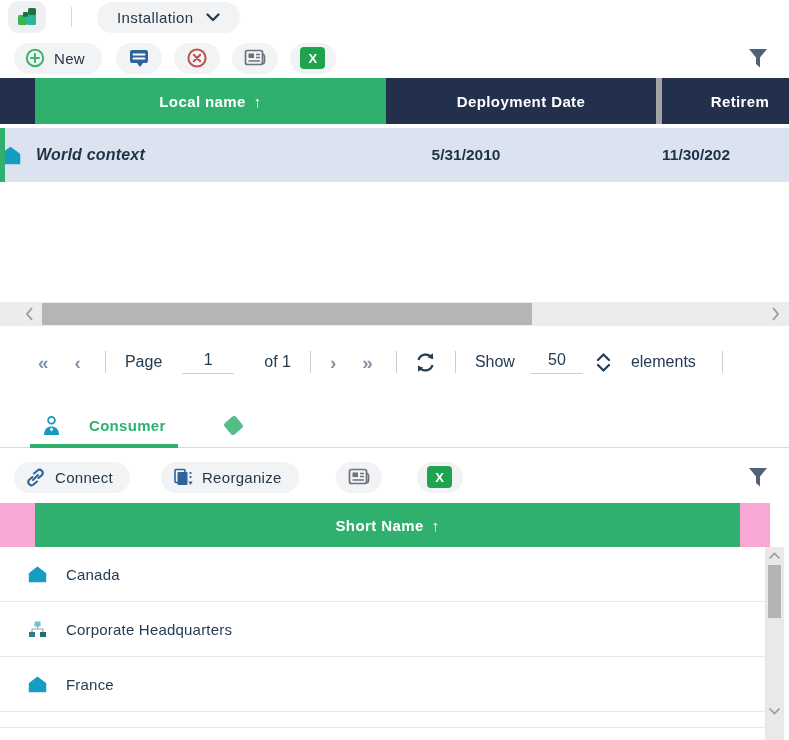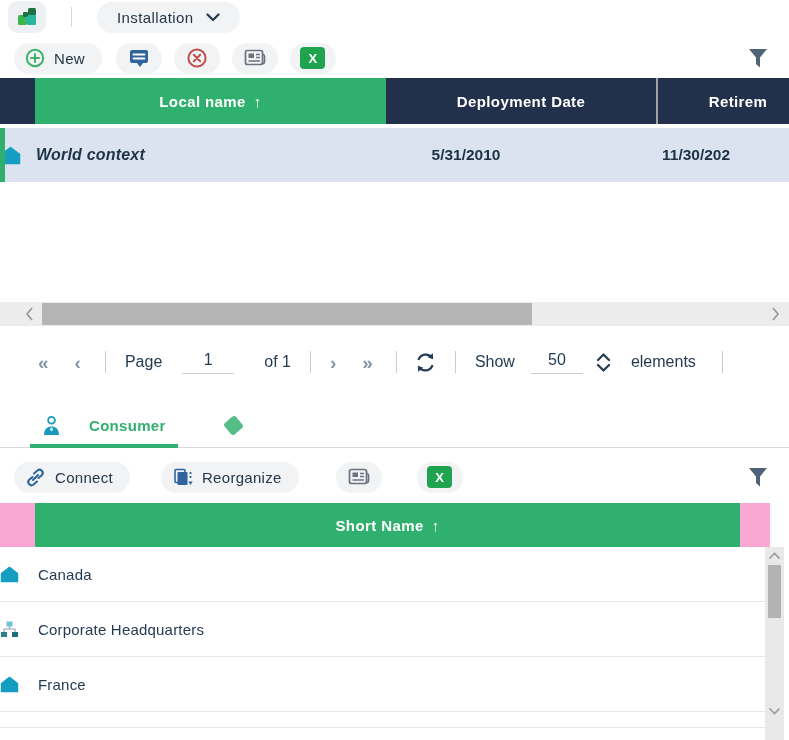--- a/index.html
+++ b/index.html
@@ -27,21 +27,21 @@
     font-weight:700; font-size:13px; display:flex; align-items:center; justify-content:center; }
   .filter-btn { margin-left:auto; width:34px; height:31px; display:flex; align-items:center; justify-content:center; background:transparent; }
   .mL14 { margin-left:14px; } .mL12 { margin-left:12px; } .mL8 { margin-left:8px;align-items:center; }
 
   
   .thead1 { position:absolute; top:78px; left:0; width:789px; height:46px; background:#22304c;
     display:grid; grid-template-columns:35px 351px 270px 1fr; }
   .th { display:flex; align-items:center; justify-content:center; gap:8px;
     color:#fff; font-weight:700; font-size:15px; letter-spacing:.4px; white-space:nowrap; }
   .th-green { background:#2fb06e; }
-  .th-last { border-left:2px solid #a3a3a3; overflow:hidden;padding-left:29px; }
+  .th-last { border-left:6px solid #a3a3a3; overflow:hidden;padding-left:29px; }
   .trow1 { position:absolute; top:128px; left:0; width:789px; height:54px; background:#dce3f0;
     display:flex; align-items:center; }
   .row-accent { position:absolute; left:0; top:0; bottom:0; width:5px; background:#2fb06e; }
   .trow1 .name { display:flex; align-items:center; gap:15px; 
     font-size:16px; font-weight:700; font-style:italic; color:#1e3246; letter-spacing:.2px; }
   .date1 { position:absolute; left:406px; width:120px; text-align:center;
     font-weight:700; font-size:15.5px; color:#1e3246; }
   .date2 { position:absolute; left:662px; right:0; font-weight:700; font-size:15.5px; color:#1e3246;
     white-space:nowrap; overflow:hidden; }
 
@@ -66,21 +66,21 @@
   .tab { position:relative; height:100%; display:flex; align-items:center; gap:28px; padding:0 12px;
     font-weight:700; font-size:15px; letter-spacing:.3px; color:#223c55; }
   .tab.active { color:#2fb06e; }
   .tab.active::after { content:""; position:absolute; left:0; right:0; bottom:-1px; height:4px; background:#2fb06e; }
   .diamond { width:15px; height:15px; background:#55bd86; border-radius:3px; transform:rotate(50deg); }
 
   
   .thead2 { position:absolute; top:503px; left:0; width:770px; height:44px; background:#f9a8d4;
     display:grid; grid-template-columns:35px 705px 30px; }
   .rows2 { position:absolute; top:547px; left:0; width:765px; }
-  .trow2 { height:55px; display:flex; align-items:center; gap:19px; 
+  .trow2 { height:55px; display:flex; align-items:center; gap:19px; padding-left:28px;
     border-bottom:1px solid #e4e7eb; font-size:15px; color:#243b53; letter-spacing:.2px; }
   .row-ghost { height:16px; border-bottom:1px solid #e4e7eb; }
 
   
   .vscroll { position:absolute; top:547px; right:5px; width:19px; bottom:0; background:#e9e9e9; }
   .vthumb { position:absolute; top:18px; left:3px; width:13px; height:53px; background:#b3b3b3; }
   .vchev { position:absolute; left:2px; width:15px; height:15px; }
   .vchev.u { top:2px; } .vchev.d { bottom:22px; }
 
   svg { display:block; }

